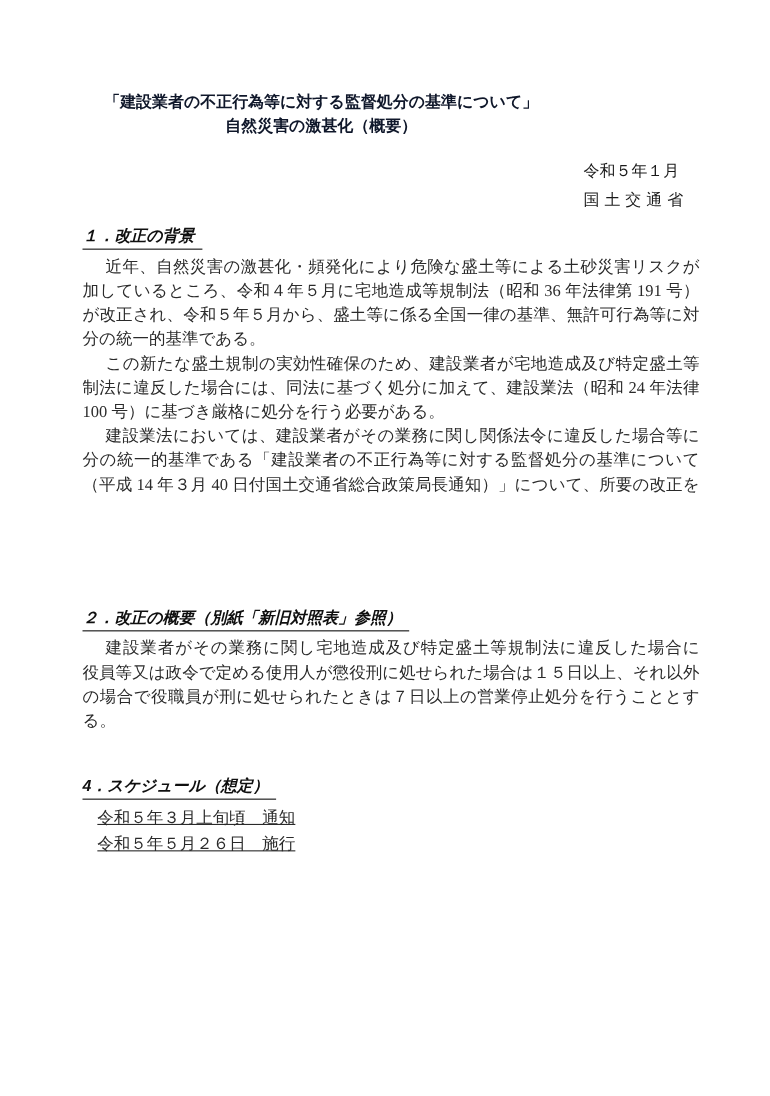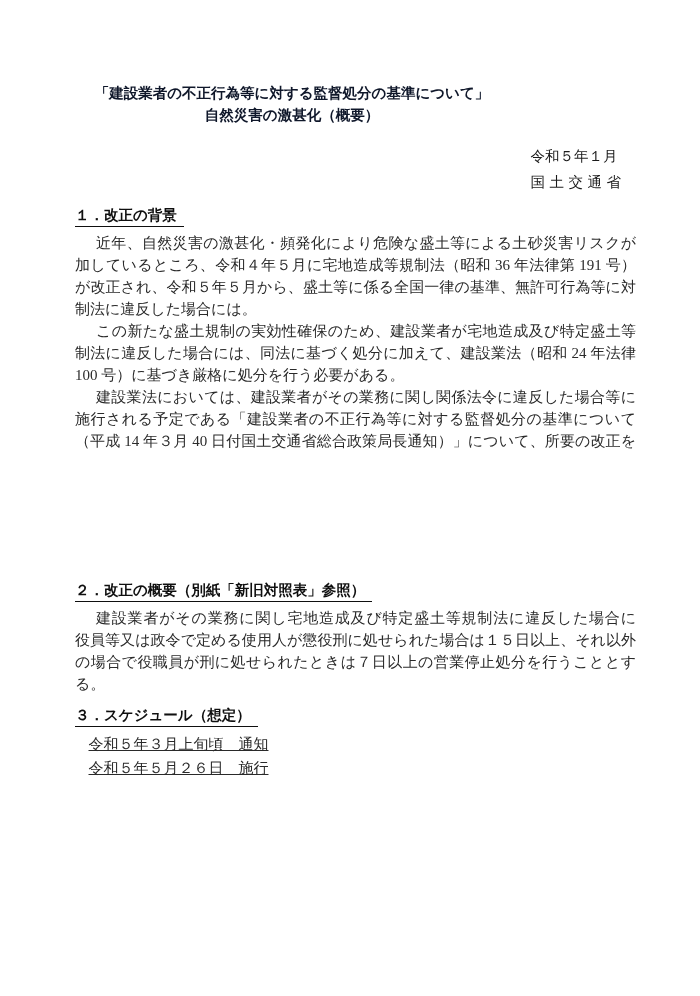--- a/index.html
+++ b/index.html
@@ -42,34 +42,35 @@
     margin-right: -4.5px;
   }
 
   
   .sec {
     position: absolute;
     left: 75px;
     width: 561px;
   }
   .sec-1 { top: 206px; }
-  .sec-2 { top: 581px; }
+  .sec-2 { top: 553px; }
   .sec-3 { top: 706px; }
 
   h2 { margin: 0; padding: 0; font-size: inherit; }
   .hd {
     display: inline-block;
     font-family: "Liberation Sans", "DejaVu Sans", sans-serif;
     font-weight: bold;
     font-size: 14.5px;
     line-height: 19px;
     color: #0f0f0f;
     border-bottom: 1.6px solid #0f0f0f;
     padding: 0 7px 1px 0;
     margin-bottom: 5px;
+    font-style: italic;
   }
 
   .para { margin: 0; padding: 0; }
   .line {
     font-size: 15px;
     line-height: 22px;
     height: 22px;
     white-space: nowrap;
     text-align: justify;
     color: #2a2a2a;
@@ -101,43 +102,43 @@
     <div>令和５年１月</div>
     <div class="org">国土交通省</div>
   </div>
 
   <section class="sec sec-1">
     <h2><span class="hd">１．改正の背景</span></h2>
     <div class="para">
       <div class="line indent fill">近年、自然災害の激甚化・頻発化により危険な盛土等による土砂災害リスクが増</div>
       <div class="line fill">加しているところ、令和４年５月に宅地造成等規制法（昭和 36 年法律第 191 号）</div>
       <div class="line fill">が改正され、令和５年５月から、盛土等に係る全国一律の基準、無許可行為等に対</div>
-      <div class="line end">制法に違反した場合には。</div>
+      <div class="line end">分の統一的基準である。</div>
     </div>
     <div class="para">
       <div class="line indent fill">この新たな盛土規制の実効性確保のため、建設業者が宅地造成及び特定盛土等規</div>
       <div class="line fill">制法に違反した場合には、同法に基づく処分に加えて、建設業法（昭和 24 年法律第</div>
       <div class="line end">100 号）に基づき厳格に処分を行う必要がある。</div>
     </div>
     <div class="para">
       <div class="line indent fill">建設業法においては、建設業者がその業務に関し関係法令に違反した場合等には</div>
-      <div class="line fill">施行される予定である「建設業者の不正行為等に対する監督処分の基準について</div>
+      <div class="line fill">分の統一的基準である「建設業者の不正行為等に対する監督処分の基準について</div>
       <div class="line fill">（平成 14 年３月 40 日付国土交通省総合政策局長通知）」について、所要の改正を</div>
     </div>
   </section>
 
   <section class="sec sec-2">
     <h2><span class="hd">２．改正の概要（別紙「新旧対照表」参照）</span></h2>
     <div class="para">
       <div class="line indent fill">建設業者がその業務に関し宅地造成及び特定盛土等規制法に違反した場合には、</div>
       <div class="line fill">役員等又は政令で定める使用人が懲役刑に処せられた場合は１５日以上、それ以外</div>
       <div class="line fill">の場合で役職員が刑に処せられたときは７日以上の営業停止処分を行うこととす</div>
       <div class="line end">る。</div>
     </div>
   </section>
 
   <section class="sec sec-3">
-    <h2><span class="hd">３．スケジュール（想定）</span></h2>
+    <h2><span class="hd">4．スケジュール（想定）</span></h2>
     <div class="sched-line">令和５年３月上旬頃　通知</div>
     <div class="sched-line">令和５年５月２６日　施行</div>
   </section>
 
 </div>
 
 </body></html>

